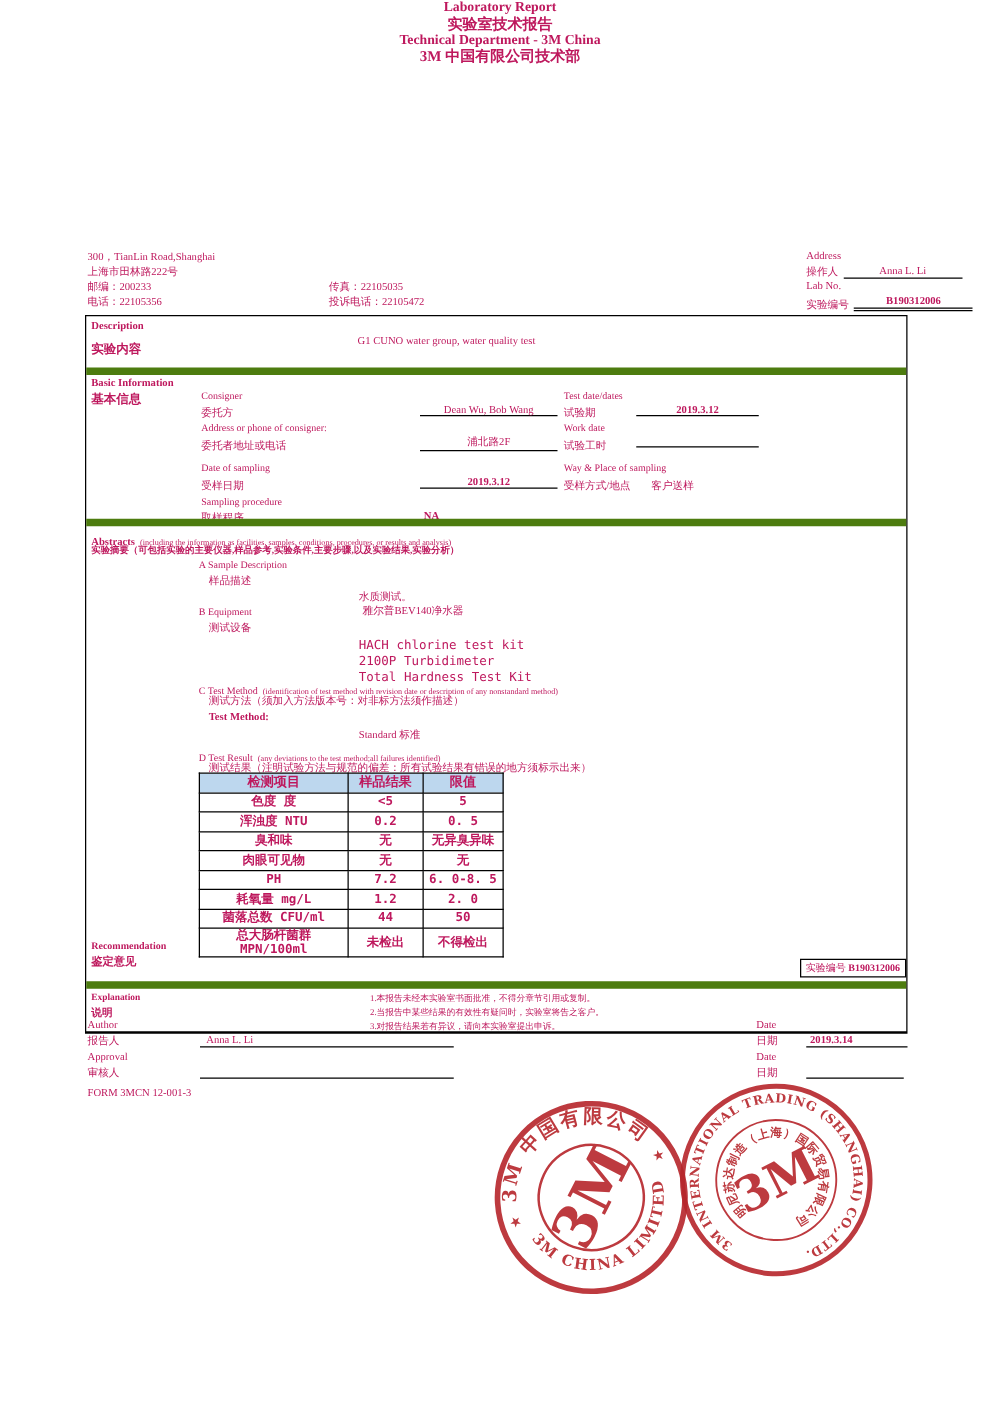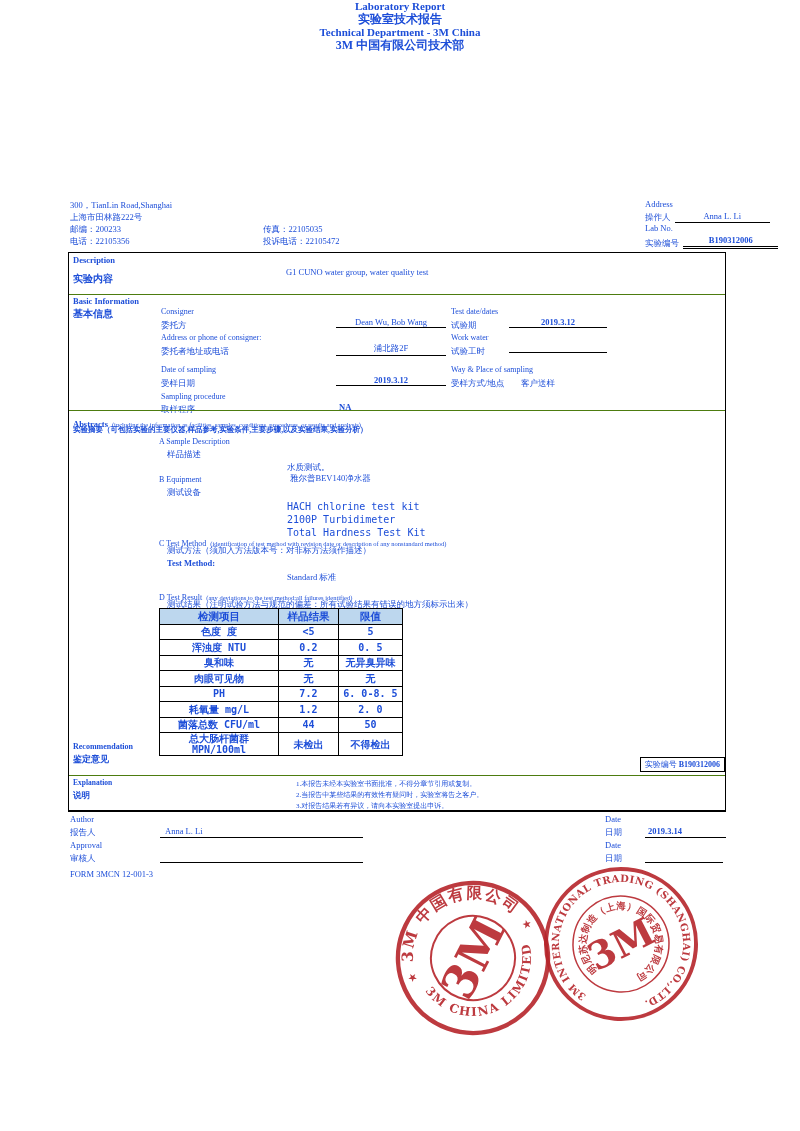--- a/index.html
+++ b/index.html
@@ -1,36 +1,36 @@
 <!DOCTYPE html>
 <html><head>
 <meta charset="utf-8">
 <style>
   html,body{margin:0;padding:0;background:#fff;}
   .page{position:relative;width:800px;height:1131px;background:#ffffff;
-        font-family:"Liberation Serif","DejaVu Serif",serif;color:#1d4ed8;overflow:hidden;}
+        font-family:"Liberation Serif","DejaVu Serif",serif;color:#be185d;overflow:hidden;}
   .abs{position:absolute;white-space:nowrap;}
   .b{font-weight:bold;}
   .uline{display:inline-block;border-bottom:1px solid #000;text-align:center;vertical-align:bottom;}
   .dline{display:inline-block;border-bottom:3px double #000;text-align:center;vertical-align:bottom;}
 
   
   .title{left:0;top:148;width:100%;text-align:center;line-height:13px;}
   .t-en{font-size:11px;font-weight:bold;}
   .t-cn{font-size:12px;font-weight:bold;}
 
   .small85{font-size:8.5px;line-height:12px;}
   .lbl-en{font-size:8px;}
   .lbl-cn{font-size:8.5px;}
   .val{font-size:8.5px;}
 
   
   .mainbox{position:absolute;left:68px;top:252px;width:658px;border:1px solid #000;border-bottom-width:2px;box-sizing:border-box;}
   .sec{position:relative;}
-  .sec + .sec{border-top:1px solid #4d7c0f;}
+  .sec + .sec{border-top:6px solid #4d7c0f;}
   .sec-desc{height:41px;}
   .sec-basic{height:115px;}
   .sec-abs{height:364px;}
   .sec-expl{height:34px;}
   .h-en{font-size:8.5px;font-weight:bold;}
   .h-cn{font-size:10px;font-weight:bold;}
   .note{font-size:6.5px;font-weight:normal;}
 
   .mono{font-family:"DejaVu Sans Mono",monospace;}
 
@@ -93,21 +93,21 @@
       <div class="abs val b" style="left:267px;top:80px;"><span class="uline" style="width:110px;">2019.3.12</span></div>
 
       <div class="abs lbl-en" style="left:92px;top:97px;">Sampling procedure</div>
       <div class="abs lbl-cn" style="left:92px;top:109px;">取样程序</div>
       <div class="abs val b" style="left:270px;top:107px;">NA</div>
 
       <div class="abs lbl-en" style="left:382px;top:12px;">Test date/dates</div>
       <div class="abs lbl-cn" style="left:382px;top:25px;">试验期</div>
       <div class="abs val b" style="left:440px;top:22px;"><span class="uline" style="width:98px;">2019.3.12</span></div>
 
-      <div class="abs lbl-en" style="left:382px;top:38px;">Work water</div>
+      <div class="abs lbl-en" style="left:382px;top:38px;">Work date</div>
       <div class="abs lbl-cn" style="left:382px;top:51px;">试验工时</div>
       <div class="abs val" style="left:440px;top:48px;"><span class="uline" style="width:98px;"></span></div>
 
       <div class="abs lbl-en" style="left:382px;top:70px;">Way &amp; Place of sampling</div>
       <div class="abs lbl-cn" style="left:382px;top:83px;">受样方式/地点</div>
       <div class="abs val" style="left:452px;top:83px;">客户送样</div>
     </div>
 
     <div class="sec sec-abs">
       <div class="abs" style="left:4px;top:2px;"><span class="h-en">Abstracts</span> <span class="note">(including the information as facilities, samples, conditions, procedures, or results and analysis)</span></div>

